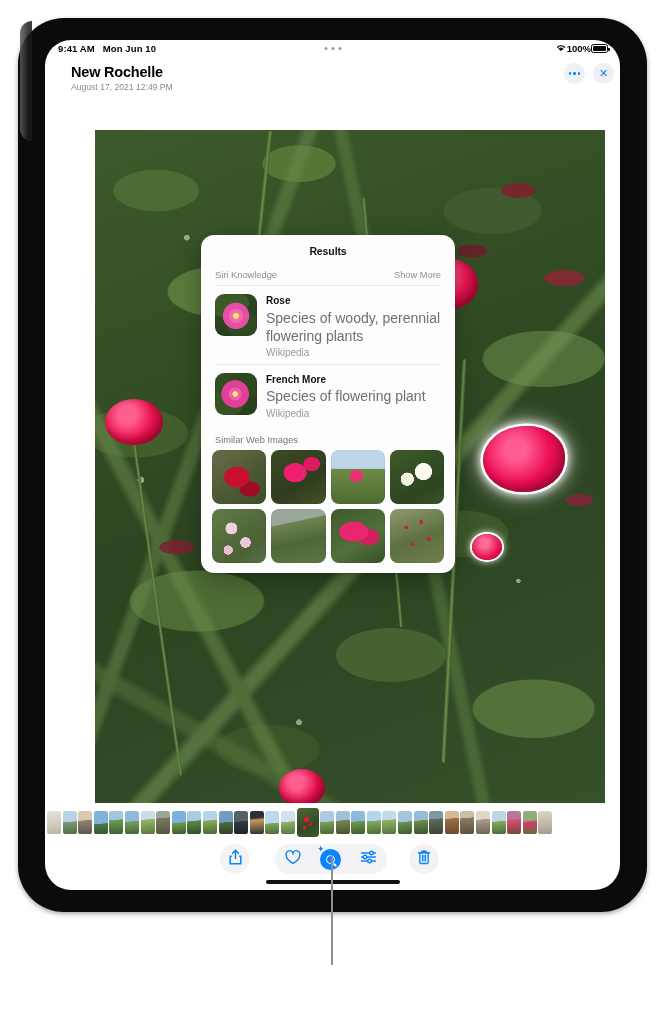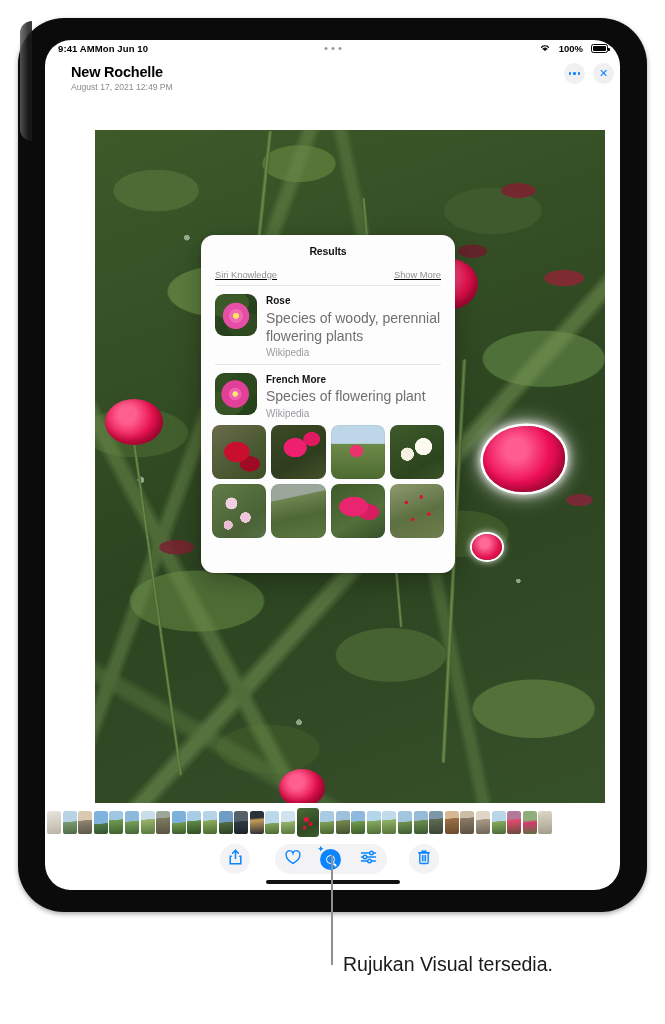--- a/index.html
+++ b/index.html
@@ -31,26 +31,26 @@
     background: #ffffff;
     border-radius: 26px;
     overflow: hidden;
   }
 
   
   .statusbar {
     position:absolute; left:0; top:0; width:100%; height:20px;
     display:flex; align-items:center; color:#000;
   }
-  .sb-left { position:absolute; left:13px; top:3px; display:flex; 
+  .sb-left { position:absolute; left:13px; top:3px; display:flex; gap:8px;
              font-size:9.5px; font-weight:bold; letter-spacing:.1px; }
   .sb-mid  { position:absolute; left:50%; transform:translateX(-50%); top:7px;
              display:flex; gap:4px; }
   .sb-mid i { width:3px; height:3px; border-radius:50%; background:#9a9a9a; display:block; }
-  .sb-right{ position:absolute; right:12px; top:3px; display:flex; align-items:center; gap:8px;
+  .sb-right{ position:absolute; right:12px; top:3px; display:flex; align-items:center; gap:0;
              font-size:9.5px; font-weight:bold; }
   .batt { width:17px; height:8.5px; border:1.2px solid #000; border-radius:2.4px;
           position:relative; display:inline-block; }
   .batt:before{ content:""; position:absolute; left:1px; top:1px; bottom:1px; right:1px;
                 background:#000; border-radius:1px; }
   .batt:after{ content:""; position:absolute; right:-3px; top:2.4px; width:1.6px; height:3.4px;
                background:#000; border-radius:0 1px 1px 0; }
 
   
   .navbar { position:absolute; left:8px; top:20px; width:100%; height:40px;text-align:center; }
@@ -155,21 +155,21 @@
   
   .results {
     position:absolute; left:156px; top:195px; width:254px; height:338px;
     background:#fdfdfd; border-radius:13px;
     box-shadow: 0 8px 26px rgba(0,0,0,.28), 0 1px 3px rgba(0,0,0,.18);
     overflow:hidden;
   }
   .res-title { text-align:center; font-size:10.5px; font-weight:bold; color:#111;
                padding:10px 0 0; letter-spacing:-.1px; }
   .res-secrow { display:flex; justify-content:space-between; align-items:baseline;
-                padding:13px 14px 5px;text-decoration:underline; }
+                padding:13px 14px 5px; }
   .res-sec  { font-size:9.3px; color:#8e8e93; }
   .res-more { font-size:9.3px; color:#8e8e93; }
   .res-div  { height:1px; background:#e7e7ea; margin:0 14px; }
 
   .res-item { display:flex; gap:9px; padding:8px 14px 6px; align-items:flex-start; }
   .res-thumb {
     width:42px; height:42px; border-radius:9px; flex:0 0 42px;
     background:
       radial-gradient(circle at 50% 52%, #ffe45e 0 9%, #f06ab4 11% 22%, #e64fa5 24% 42%, transparent 45%),
       radial-gradient(ellipse 30px 20px at 30% 22%, #3c5a28 0 70%, transparent 72%),
@@ -360,20 +360,21 @@
 
         <div class="res-item">
           <div class="res-thumb b"></div>
           <div class="res-txt">
             <div class="res-name">French More</div>
             <div class="res-desc">Species of flowering plant</div>
             <div class="res-src">Wikipedia</div>
           </div>
         </div>
 
+        <div class="res-simlabel">Similar Web Images</div>
         <div class="grid">
           <div class="gcell g1"></div>
           <div class="gcell g2"></div>
           <div class="gcell g3"></div>
           <div class="gcell g4"></div>
           <div class="gcell g5"></div>
           <div class="gcell g6"></div>
           <div class="gcell g7"></div>
           <div class="gcell g8"></div>
         </div>
@@ -455,15 +456,14 @@
             </svg>
           </span>
         </div>
       </div>
 
       <div class="home-ind"></div>
     </div>
   </div>
 
   <div class="callout-line"></div>
-  <div class="caption">Rujukan Visual tersedia.</div>
 
 </div>
 
 </body></html>

